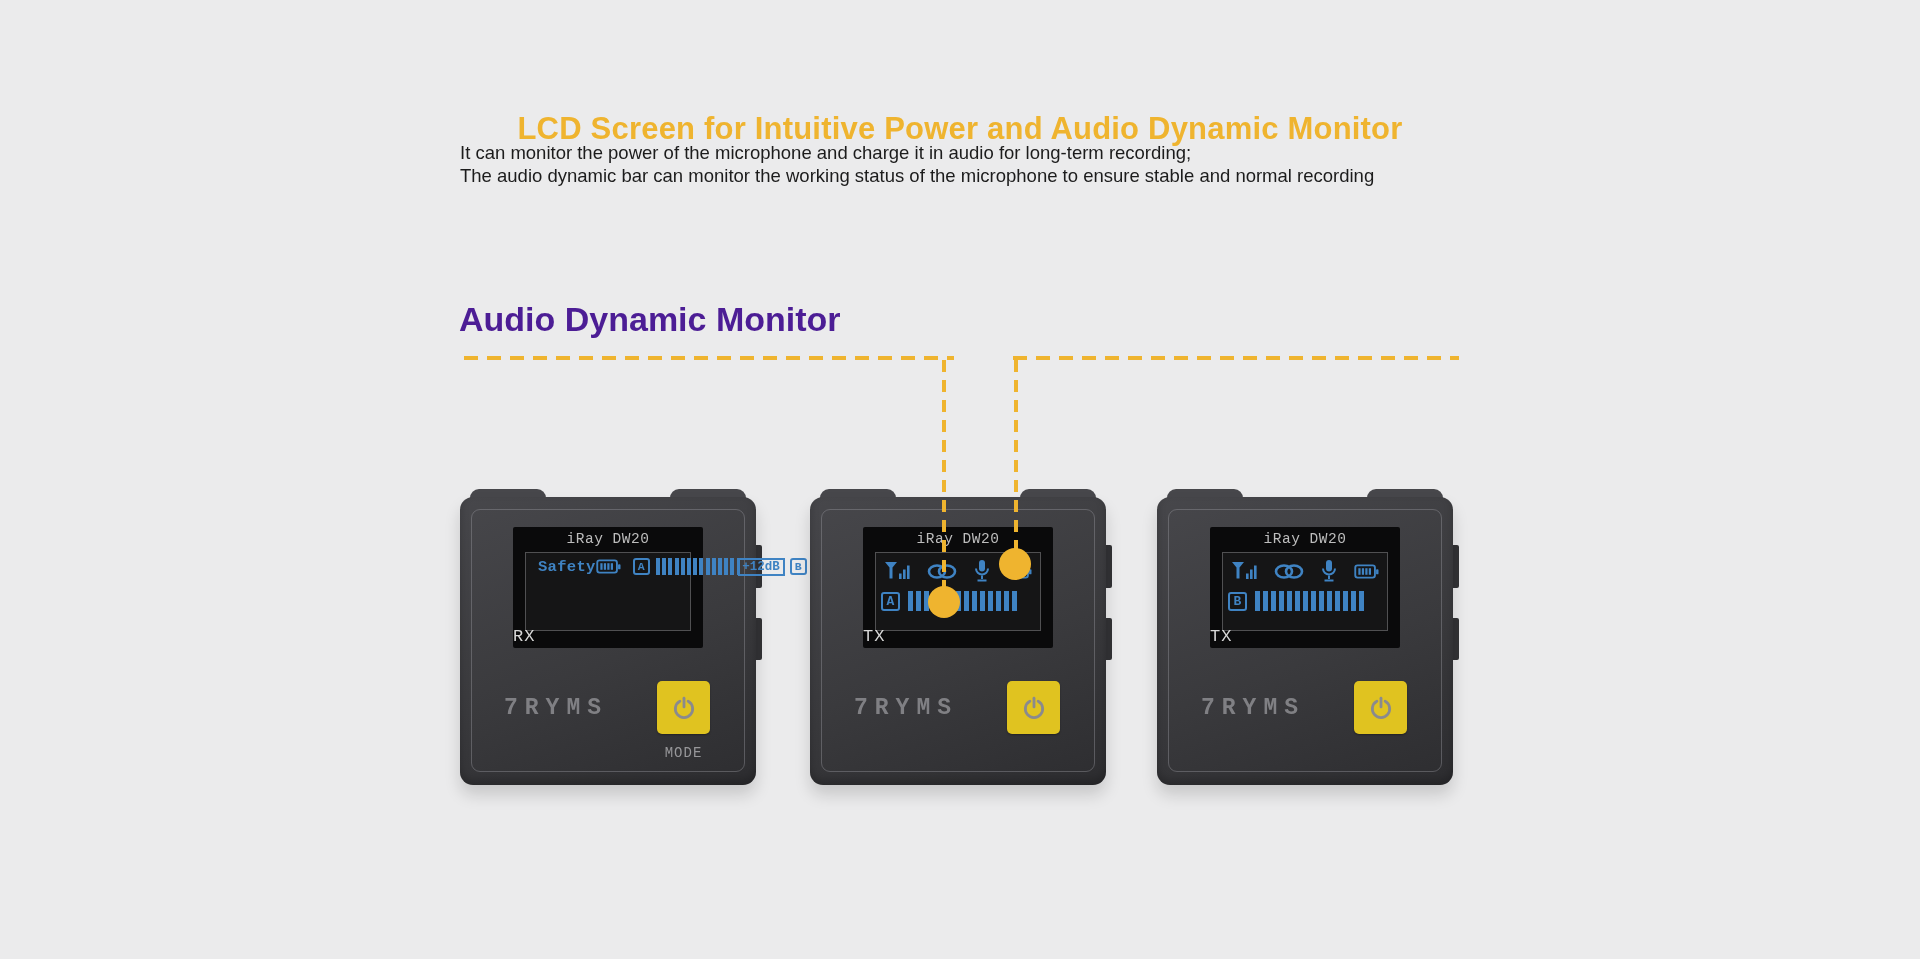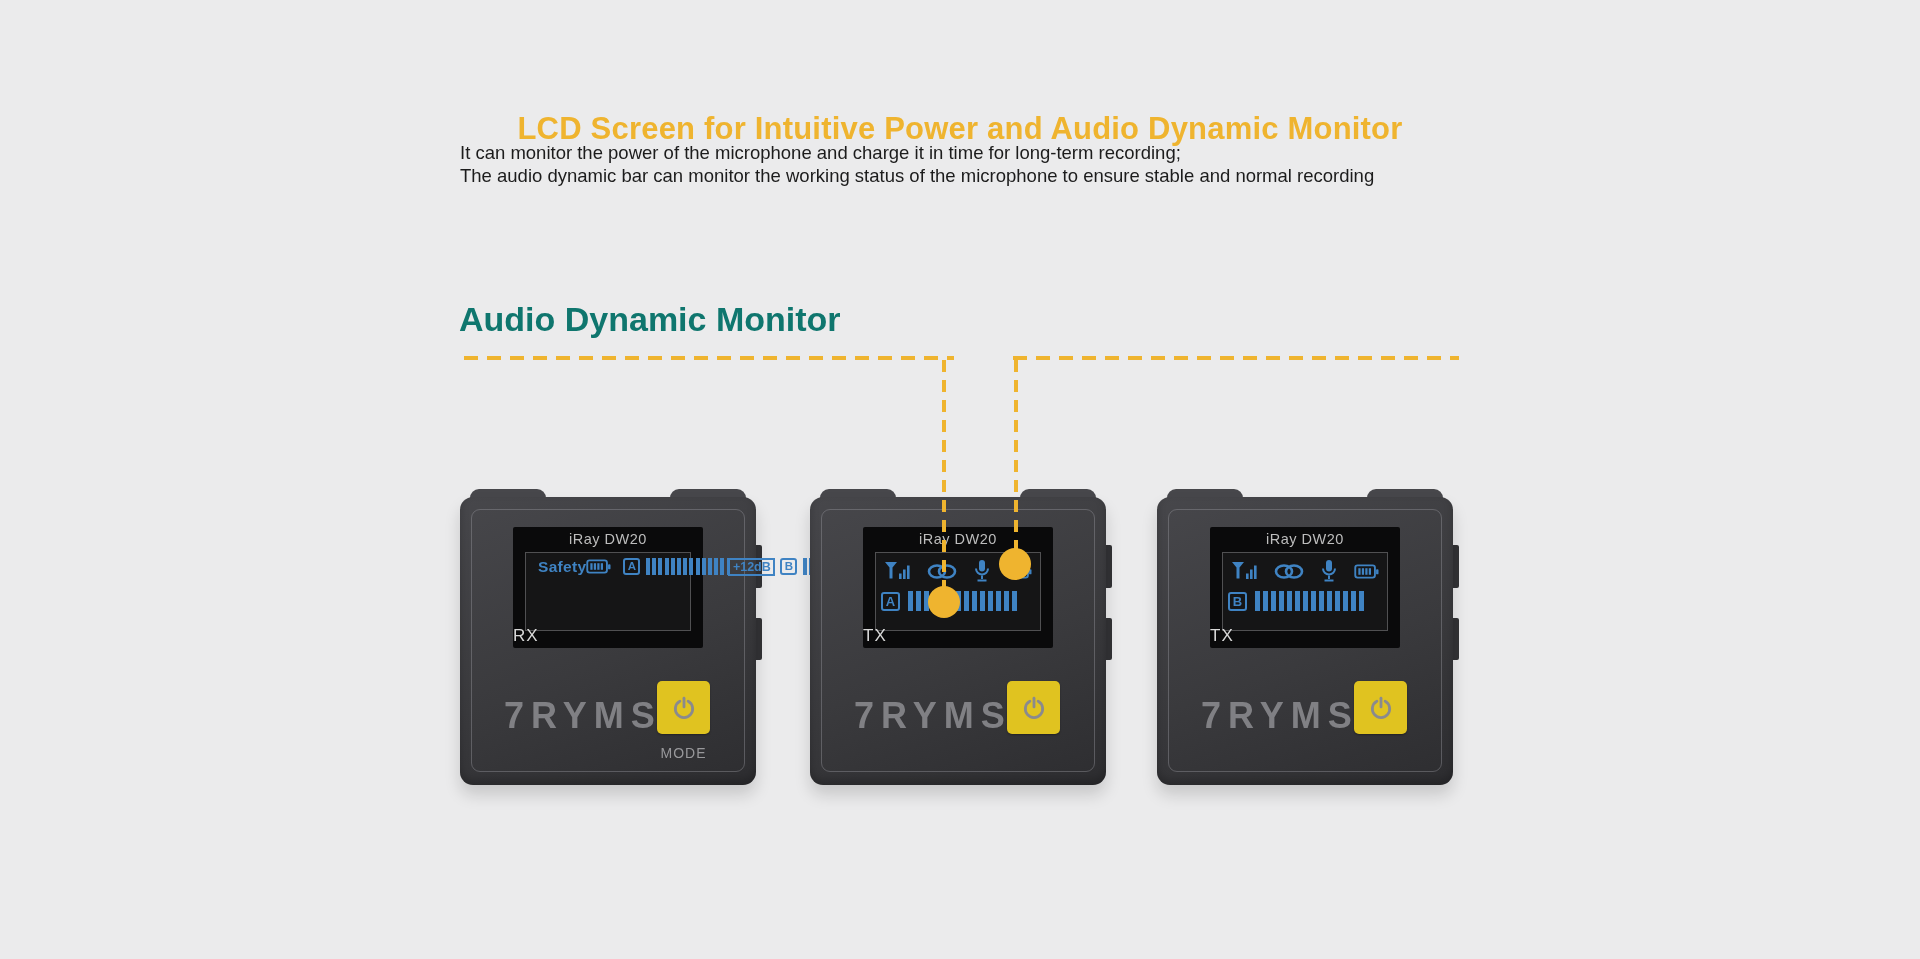--- a/index.html
+++ b/index.html
@@ -18,21 +18,21 @@
     color:#EFB42F;letter-spacing:.2px;
   }
   .desc{
     position:absolute;left:50%;top:141px;transform:translateX(-50%);
     width:1000px;text-align:left;
     font-size:18.5px;line-height:23px;color:#1C1C1C;
   }
 
   
   .callout{
-    position:absolute;top:300px;font-size:34px;font-weight:700;color:#0f766e;
+    position:absolute;top:300px;font-size:34px;font-weight:700;color:#4c1d95;
   }
   .callout.left{left:459px;}
   .callout.right{left:1000px;width:459px;text-align:right;}
   .dash-h{
     position:absolute;top:356px;height:4px;z-index:3;
     background:repeating-linear-gradient(90deg,#EFB42F 0 14px,transparent 14px 23px);
   }
   .dash-h.l{left:464px;width:490px;}
   .dash-h.r{left:1013px;width:446px;}
   .dash-v{
@@ -53,20 +53,21 @@
   .device .tab{
     position:absolute;top:0;width:76px;height:26px;
     background:#47474B;border-radius:9px;
   }
   .device .tab.tl{left:10px;} .device .tab.tr{right:10px;}
   .device .body{
     position:absolute;left:0;right:0;top:8px;bottom:0;
     background:linear-gradient(160deg,#47474B 0%,#3A3A3D 55%,#2D2D30 100%);
     border-radius:13px;
     box-shadow:0 10px 16px rgba(0,0,0,.15), inset 0 -5px 8px rgba(0,0,0,.22);
+    font-family:Liberation Mono, monospace;
   }
   .device .outline{
     position:absolute;left:11px;right:11px;top:12px;bottom:13px;
     border:1px solid rgba(145,145,150,.45);border-radius:9px;
   }
   .side-btn{
     position:absolute;right:-6px;width:9px;border-radius:2px;
     background:#323235;z-index:0;
   }
   .side-btn.s1{top:56px;height:43px;}
@@ -117,21 +118,21 @@
   .tx-meter-row{display:flex;align-items:center;margin-top:4px;padding-left:5px;}
   .chbox.big{width:19px;height:19px;font-size:13px;line-height:15px;}
   .meter.tx{
     width:112px;height:20px;margin-left:8px;
     background:repeating-linear-gradient(90deg,#3F83C3 0 5px,transparent 5px 8px);
   }
 
   
   .logo{
     position:absolute;left:44px;top:198px;
-    font-size:36px;font-weight:700;color:#808084;letter-spacing:7px;
+    font-size:23px;font-weight:700;color:#808084;letter-spacing:7px;
   }
   .power-btn{
     position:absolute;left:197px;top:184px;width:53px;height:53px;
     background:#E0C320;border-radius:5px;
     display:flex;align-items:center;justify-content:center;
     box-shadow:0 1px 2px rgba(0,0,0,.35);
   }
   .mode{
     position:absolute;left:195px;top:248px;width:57px;text-align:center;
     font-size:14px;color:#98989B;letter-spacing:1px;
@@ -139,21 +140,21 @@
   .icon{display:block;}
 </style>
 </head>
 <body>
 
 <div class="stage">
 
   <h1 class="title">LCD Screen for Intuitive Power and Audio Dynamic Monitor</h1>
 
   <div class="desc">
-    <div>It can monitor the power of the microphone and charge it in time for long-term recording;</div>
+    <div>It can monitor the power of the microphone and charge it in audio for long-term recording;</div>
     <div>The audio dynamic bar can monitor the working status of the microphone to ensure stable and normal recording</div>
   </div>
 
   <div class="callout left">Audio Dynamic Monitor</div>
 
   <div class="dash-h l"></div>
   <div class="dash-h r"></div>
   <div class="dash-v v1"></div>
   <div class="dash-v v2"></div>
   <div class="dot d1"></div>

